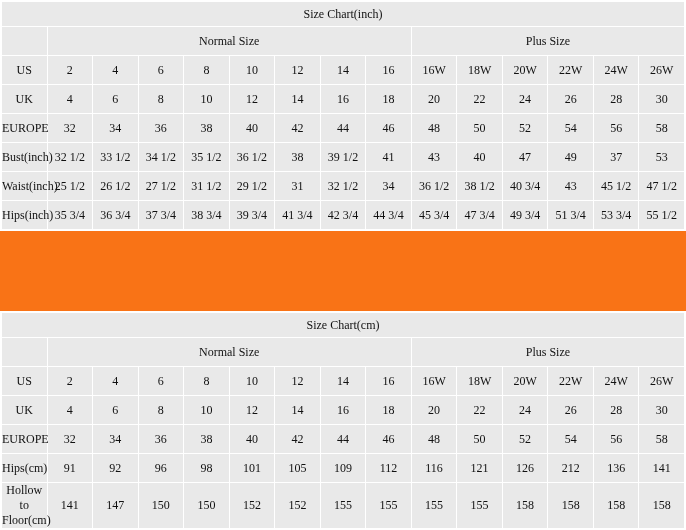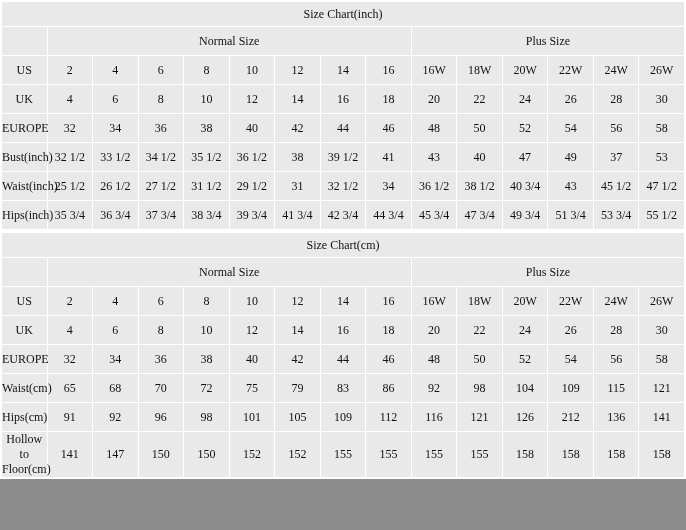--- a/index.html
+++ b/index.html
@@ -8,26 +8,26 @@
     background: #8c8c8c;
   }
   body {
     width: 686px;
     height: 530px;
     font-family: "Liberation Serif", serif;
     overflow: hidden;
   }
   .page {
     width: 686px;
-    height: 374px;
+    height: 530px;
     box-sizing: border-box;
     display: flex;
     flex-direction: column;
     justify-content: space-between;
-    background: #d946ef;
+    background: #f97316;
   }
   .chart-block {
     background: #e9e9e9;
     border: 1px solid #ffffff;
     box-sizing: border-box;
   }
   table.size-table {
     border-collapse: collapse;
     width: 100%;
     table-layout: fixed;
@@ -241,37 +241,20 @@
           <td class="val">44</td>
           <td class="val">46</td>
           <td class="val">48</td>
           <td class="val">50</td>
           <td class="val">52</td>
           <td class="val">54</td>
           <td class="val">56</td>
           <td class="val">58</td>
         </tr>
         <tr>
-          <td class="rowlabel first-col">Waist(cm)</td>
-          <td class="val">65</td>
-          <td class="val">68</td>
-          <td class="val">70</td>
-          <td class="val">72</td>
-          <td class="val">75</td>
-          <td class="val">79</td>
-          <td class="val">83</td>
-          <td class="val">86</td>
-          <td class="val">92</td>
-          <td class="val">98</td>
-          <td class="val">104</td>
-          <td class="val">109</td>
-          <td class="val">115</td>
-          <td class="val">121</td>
-        </tr>
-        <tr>
           <td class="rowlabel first-col">Hips(cm)</td>
           <td class="val">91</td>
           <td class="val">92</td>
           <td class="val">96</td>
           <td class="val">98</td>
           <td class="val">101</td>
           <td class="val">105</td>
           <td class="val">109</td>
           <td class="val">112</td>
           <td class="val">116</td>

